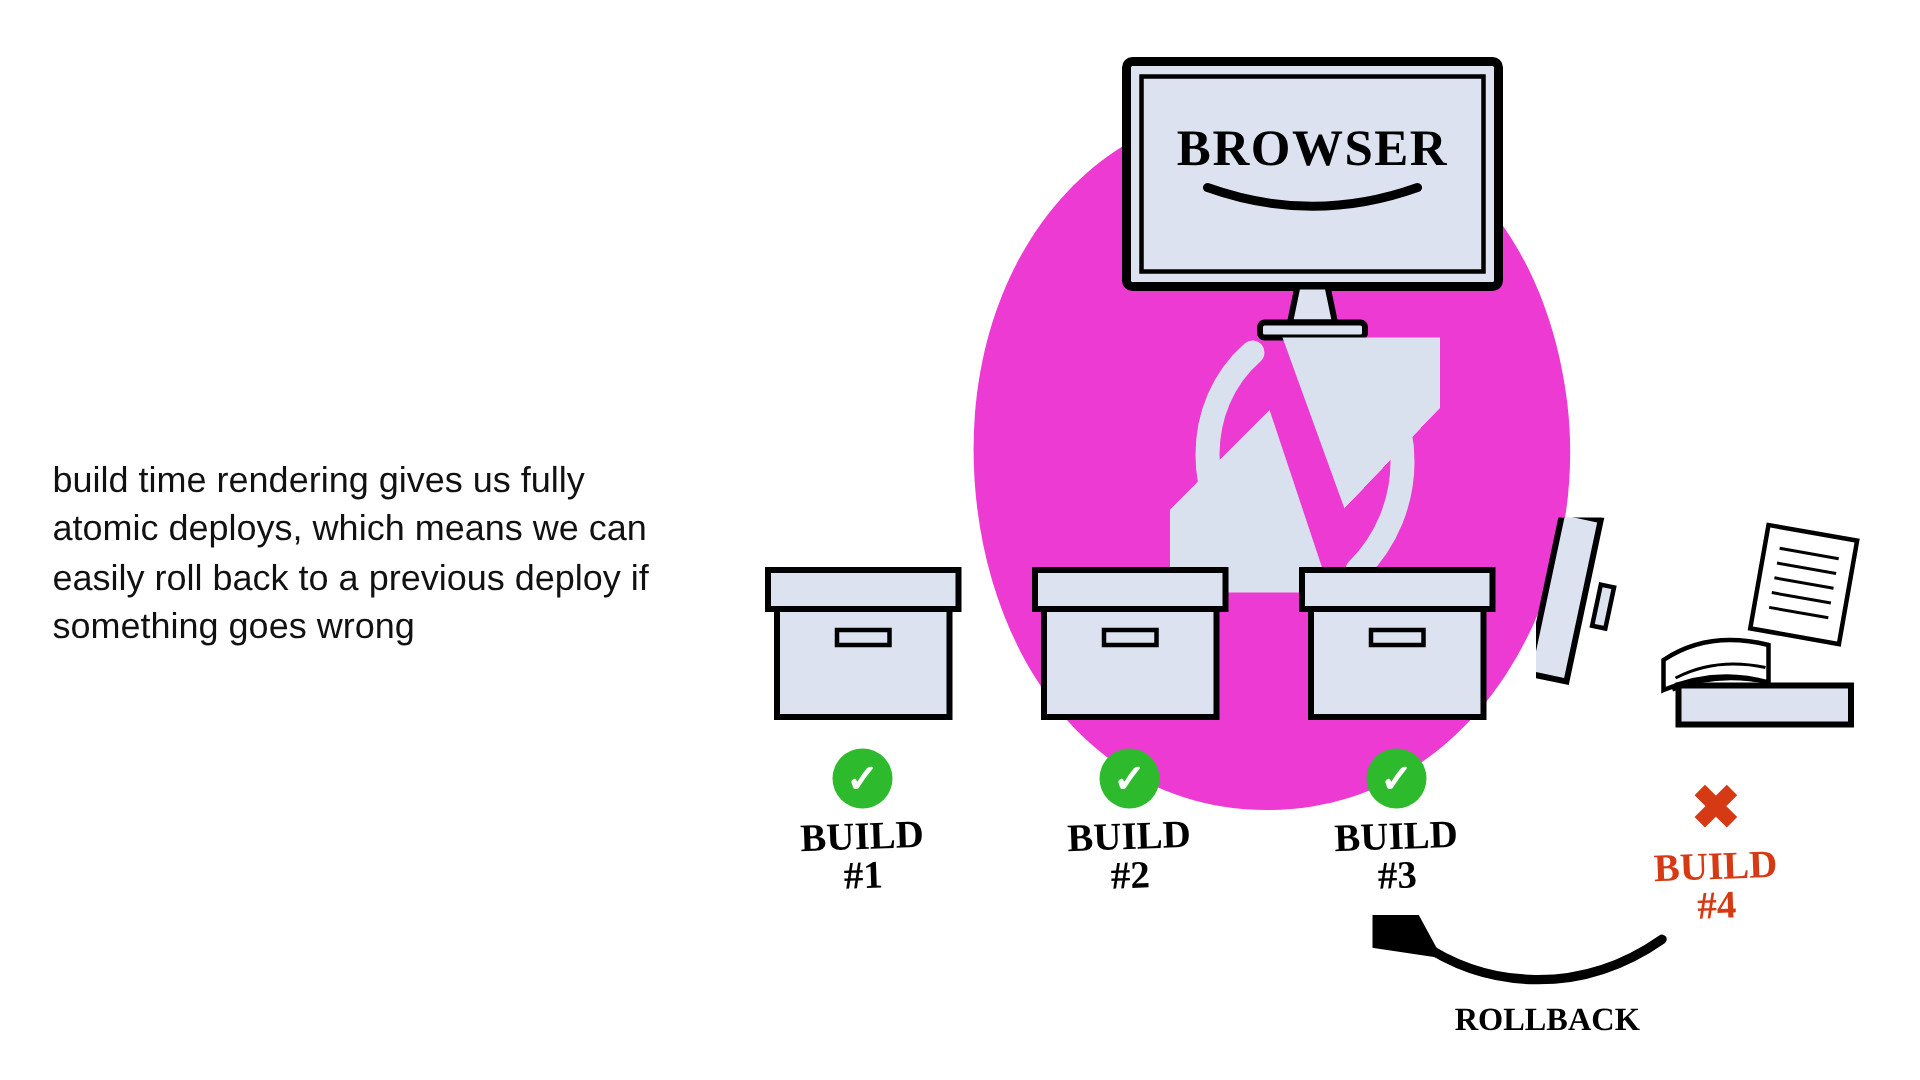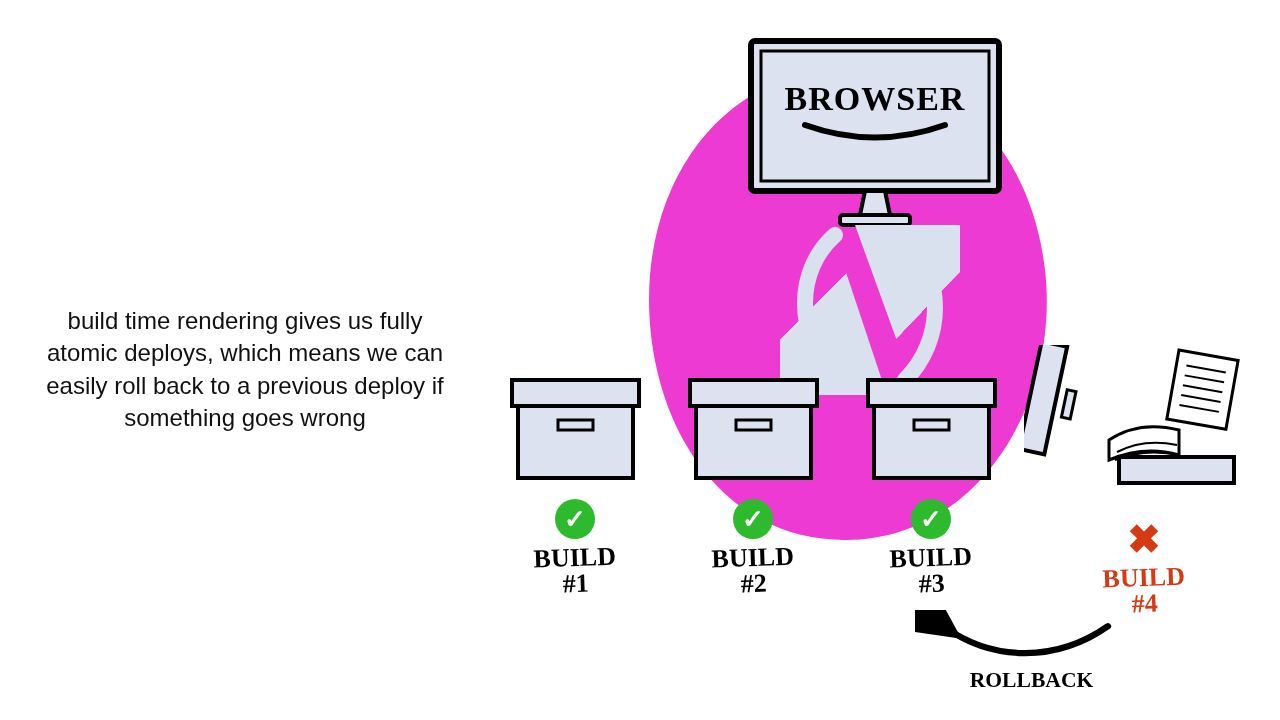--- a/index.html
+++ b/index.html
@@ -13,21 +13,21 @@
     position: relative;
   }
   .caption {
     position: absolute;
     left: 35px;
     top: 305px;
     width: 420px;
     font-size: 24px;
     line-height: 1.35;
     color: #111;
-    text-align: center;
+    text-align: left;
     font-weight: 500;
   }
   .stage {
     position: absolute;
     left: 470px;
     top: 0;
     width: 810px;
     height: 576px;
   }
   .blob {

